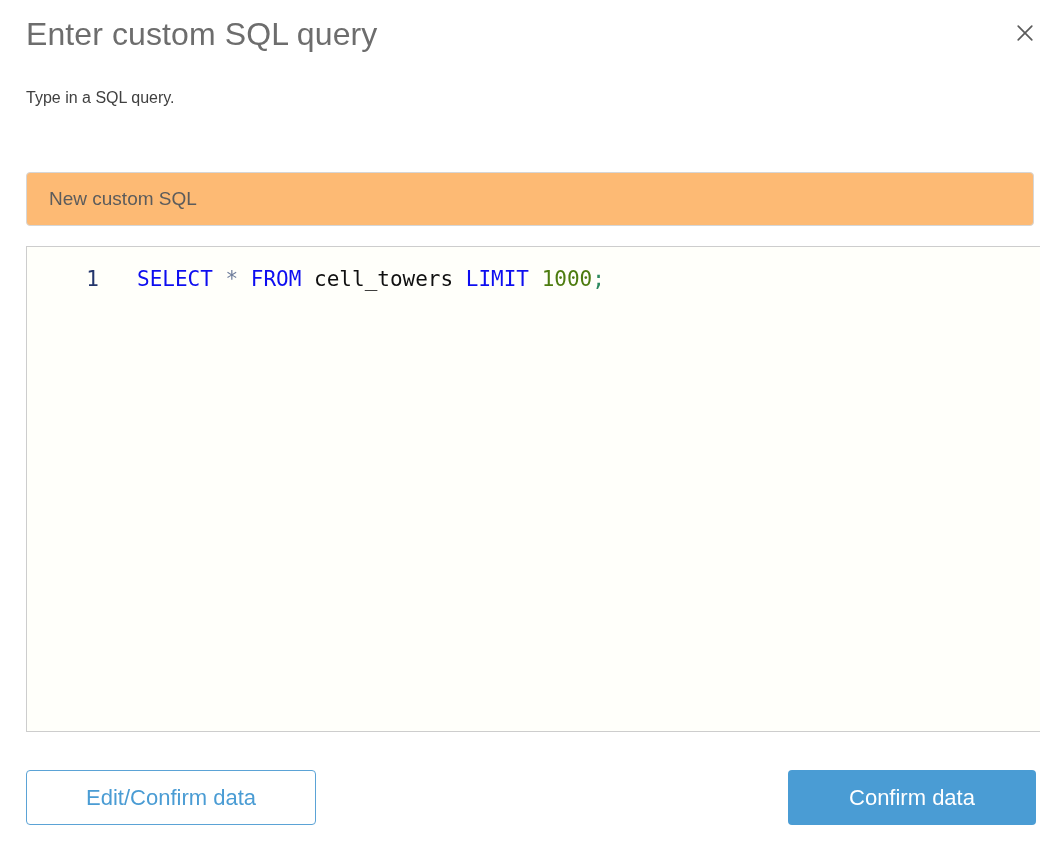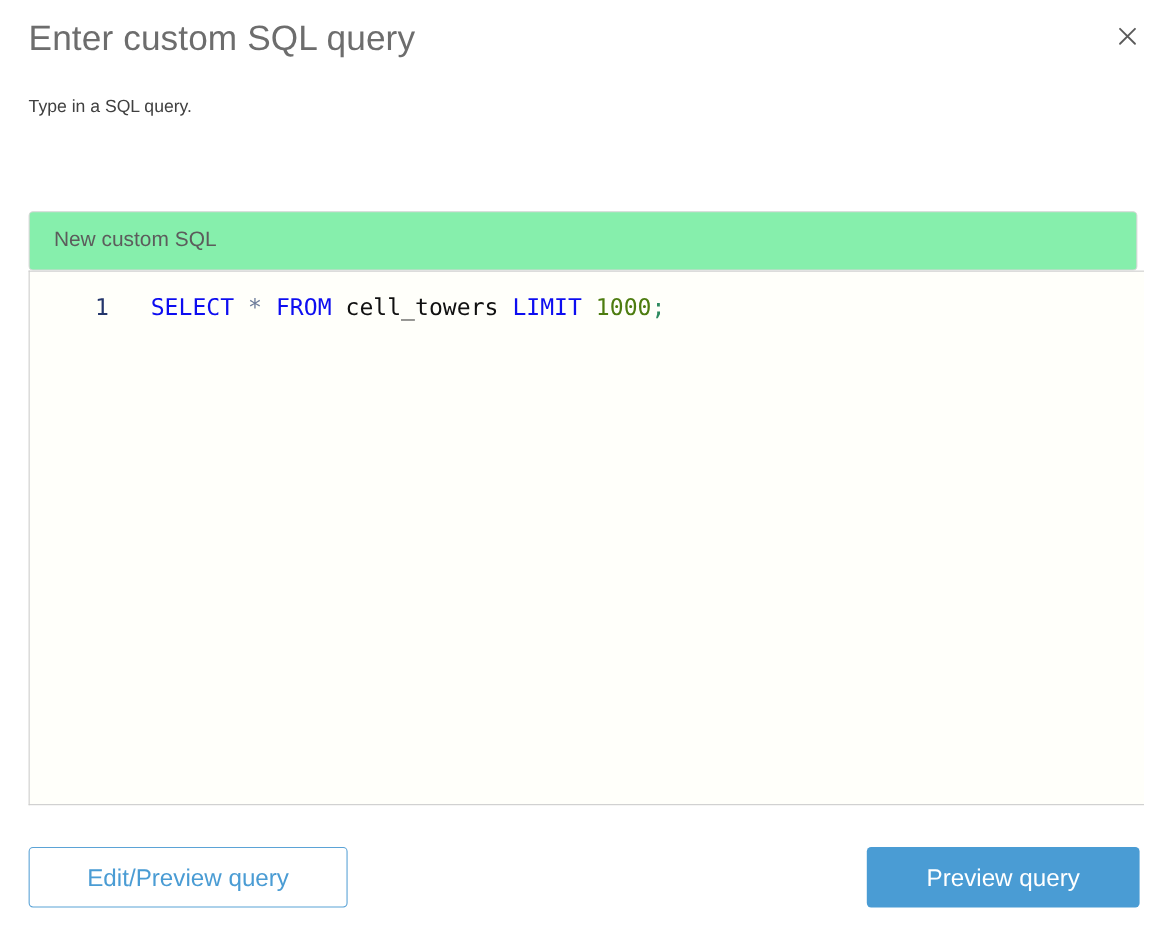--- a/index.html
+++ b/index.html
@@ -67,27 +67,26 @@
   
   .name-input {
     position: absolute;
     left: 26px;
     top: 172px;
     width: 1008px;
     height: 54px;
     box-sizing: border-box;
     border: 1px solid #d6d6d6;
     border-radius: 4px;
-    background: #86efac;
+    background: #fdba74;
     padding: 0 22px;
     font-family: "Liberation Sans", sans-serif;
     font-size: 19px;
     color: #5c5c5c;
     outline: none;
-    margin-top: 20px;
   }
   .name-input::placeholder { color: #8a8a8a; }
 
   
   .sql-editor {
     position: absolute;
     left: 26px;
     top: 246px;
     width: 1014px;
     height: 486px;
@@ -181,17 +180,17 @@
 
   <input class="name-input" type="text" placeholder="New custom SQL" value="New custom SQL" style="">
 
   <div class="sql-editor">
     <div class="editor-row">
       <div class="gutter">1</div>
       <div class="code-line"><span class="tok-keyword">SELECT</span><span class="tok-space"> </span><span class="tok-star">*</span><span class="tok-space"> </span><span class="tok-keyword">FROM</span><span class="tok-space"> </span><span class="tok-ident">cell_towers</span><span class="tok-space"> </span><span class="tok-keyword">LIMIT</span><span class="tok-space"> </span><span class="tok-number">1000</span><span class="tok-punct">;</span></div>
     </div>
   </div>
 
-  <button class="btn-secondary">Edit/Preview query</button>
+  <button class="btn-secondary">Edit/Confirm data</button>
 
-  <button class="btn-primary">Preview query</button>
+  <button class="btn-primary">Confirm data</button>
 
 </div>
 
 </body></html>

